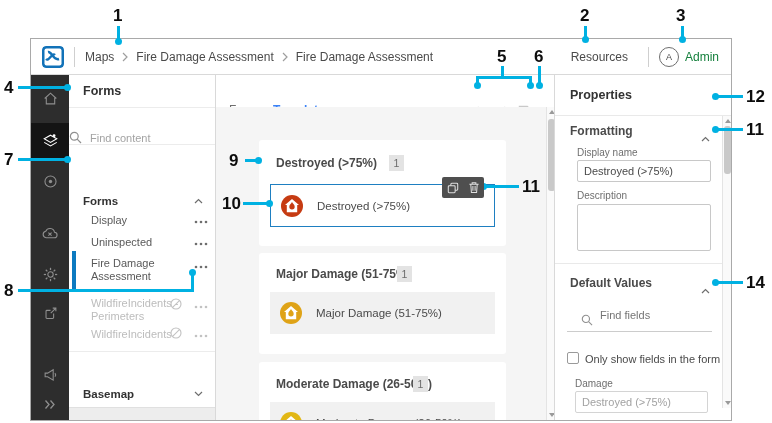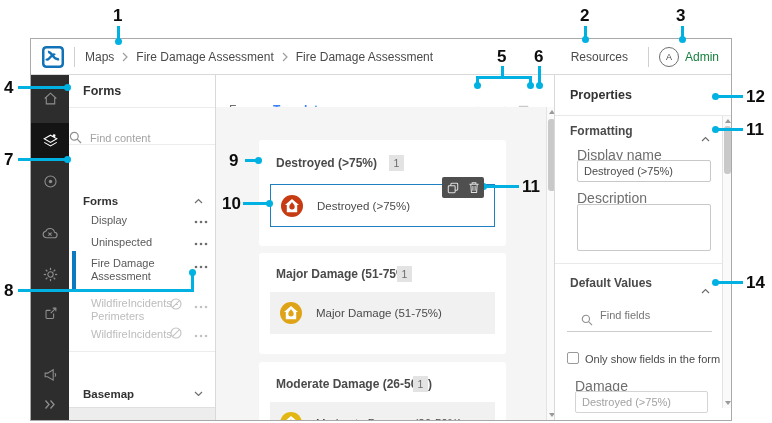--- a/index.html
+++ b/index.html
@@ -72,21 +72,21 @@
   .vthumb { position:absolute; left:1px; width:7px; background:#c9c9c9; border-radius:3px; }
   .arr { position:absolute; left:2px; width:0; height:0; border-left:3px solid transparent; border-right:3px solid transparent; }
   .arr.up { border-bottom:4px solid #9a9a9a; }
   .arr.down { border-top:4px solid #9a9a9a; }
 
   
   .props { position:relative; width:177px; background:#fff; border-left:1px solid #d9d9d9; flex:none; overflow:hidden; }
   .pp-title { position:absolute; left:0; top:0; right:0; height:41px; line-height:41px; padding-left:15px; font-size:12.5px; font-weight:bold; color:#323232; border-bottom:1px solid #e9e9e9; }
   .pp-body { position:absolute; left:0; top:41px; right:0; bottom:0; }
   .pp-sect { position:absolute; font-size:12px; font-weight:bold; color:#4a4a4a; }
-  .pp-label { position:absolute; font-size:14px; color:#6e6e6e;text-align:right; }
+  .pp-label { position:absolute; font-size:10px; color:#6e6e6e;text-align:right; }
   .pp-input { position:absolute; border:1px solid #c8c8c8; border-radius:2px; font-size:11px; color:#4a4a4a; padding:0 6px; font-family:"Liberation Sans",sans-serif; background:#fff; }
   .pp-input.muted { color:#a2a2a2; border-color:#d4d4d4; }
   .pp-area { position:absolute; border:1px solid #c8c8c8; border-radius:2px; resize:none; background:#fff; }
   .pp-div { position:absolute; left:0; right:0; height:1px; background:#e9e9e9; }
   .pp-underline { position:absolute; height:1px; background:#cccccc; }
   .pp-check { position:absolute; width:12px; height:12px; border:1px solid #9a9a9a; border-radius:2px; background:#fff; }
   .pp-chev { position:absolute; }
 
   
   .co-num { position:absolute; font-size:17px; font-weight:bold; color:#0d0d0d; line-height:18px; }

